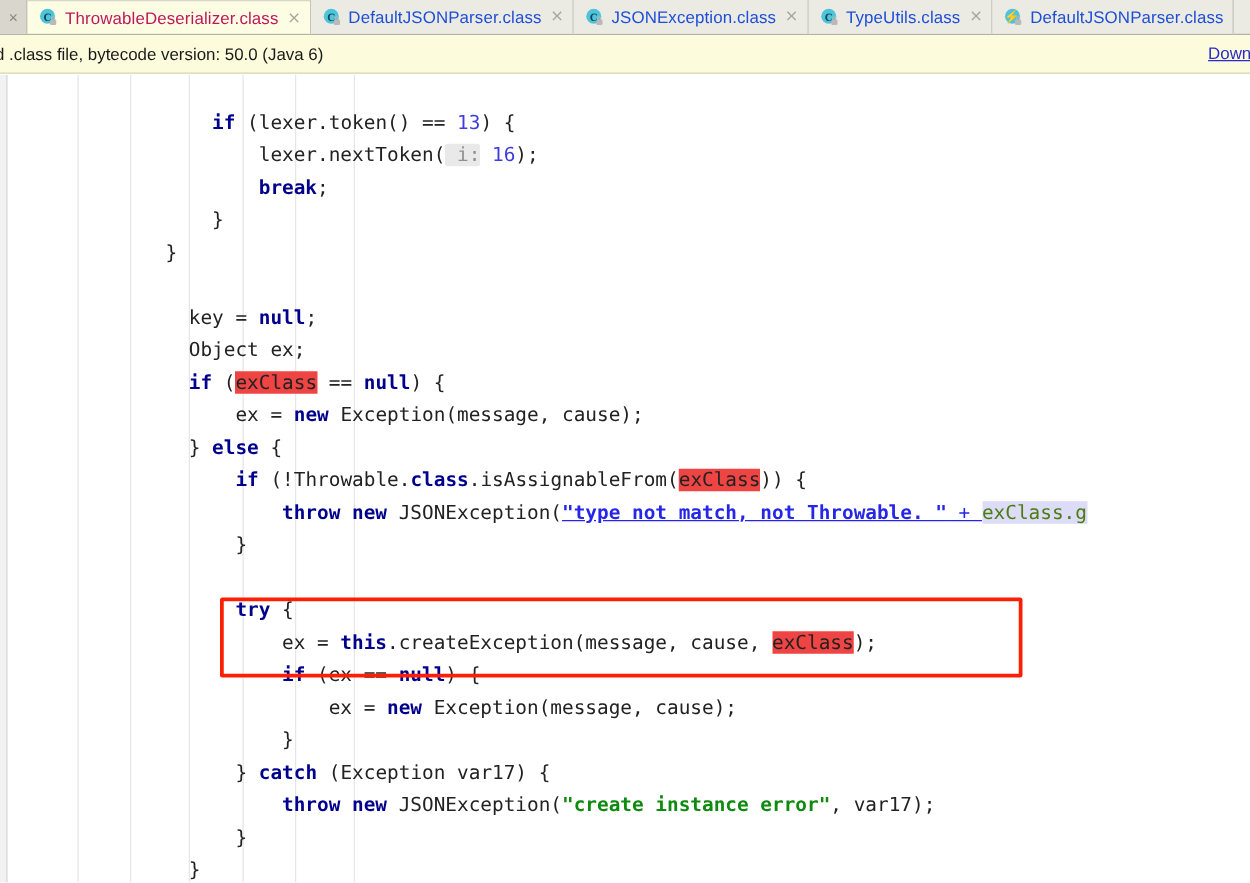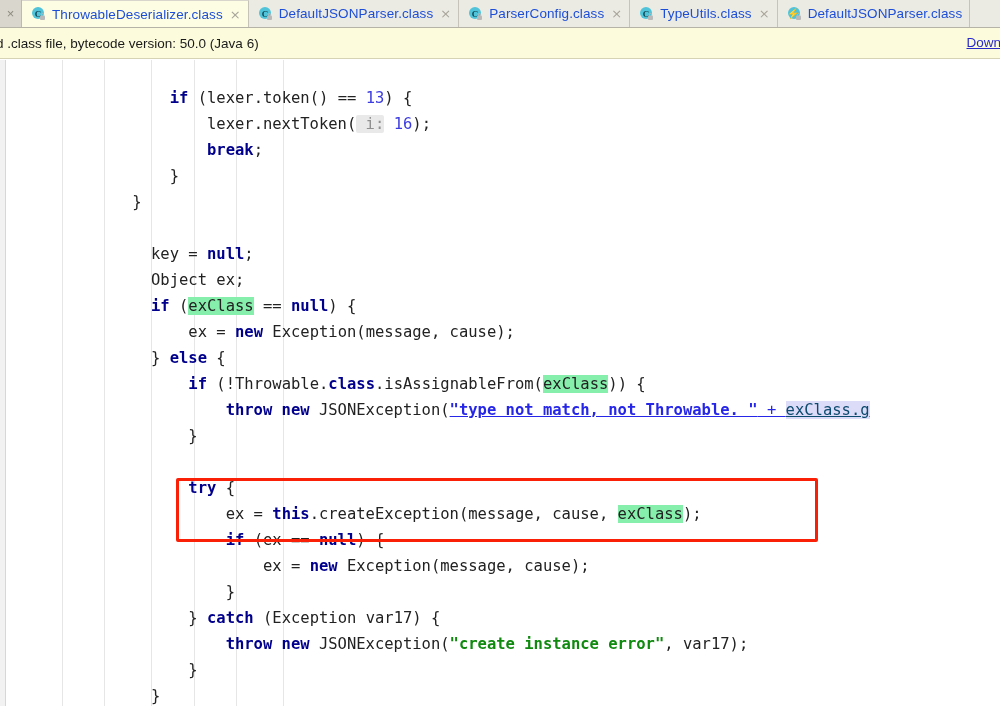--- a/index.html
+++ b/index.html
@@ -38,21 +38,21 @@
   }
   .tab.active {
     background: #fdfde3;
     border-top: 1px solid #d8d6cc;
   }
   .tab-label {
     font-size: 13.5px;
     color: #1d4ed8;
     letter-spacing: 0.1px;
   }
-  .tab.active .tab-label { color: #1d4ed8; }
+  .tab.active .tab-label { color: #be185d; }
   .tab-close {
     font-size: 13px; color: #a7a49a;
     margin-left: 2px; line-height: 1;
     font-family: "DejaVu Sans", sans-serif;
   }
 
   
   .ticon { width: 16px; height: 16px; position: relative; flex: 0 0 16px; }
 
   
@@ -116,23 +116,23 @@
     height: 26px;
     white-space: pre;
   }
 
   
   .kw   { color: #00008c; font-weight: bold; }
   .num  { color: #3c3ce0; }
   .str  { color: #0f8a0f; font-weight: bold; }
   .strlink { color: #2626e8; font-weight: bold; text-decoration: underline; }
   .oplink  { color: #2626e8; text-decoration: underline; }
-  .idlink  { color: #0c4a6e; text-decoration: underline; background: #dcdcf8; }
+  .idlink  { color: #4d7c0f; background: #dcdcf8; }
   .id   { color: #222222; }
-  .hl   { background: #86efac; }
+  .hl   { background: #ef4444; }
   .phint {
     background: #e9e9e9;
     color: #8f8f8f;
     border-radius: 2px;
   }
 
   
   #redbox {
     position: absolute;
     left: 176px; top: 418px;
@@ -167,21 +167,21 @@
       <span class="tab-label">DefaultJSONParser.class</span>
       <span class="tab-close">×</span>
     </div>
     <div class="tab">
       <span class="ticon"><svg width="16" height="16" viewBox="0 0 16 16">
           <circle cx="7" cy="7" r="6" fill="#4fc3d9"></circle>
           <text x="7" y="10.5" text-anchor="middle" font-size="9" font-family="&quot;Liberation Serif&quot;, serif" font-weight="bold" fill="#12424f">C</text>
           <rect x="9" y="9.5" width="5" height="4.5" rx="1" fill="#b9b9b9"></rect>
           <path d="M10.4 9.5 v-1 a1.1 1.1 0 0 1 2.2 0 v1" stroke="#b9b9b9" stroke-width="0.9" fill="none"></path>
         </svg></span>
-      <span class="tab-label">ParserConfig.class</span>
+      <span class="tab-label">JSONException.class</span>
       <span class="tab-close">×</span>
     </div>
     <div class="tab">
       <span class="ticon"><svg width="16" height="16" viewBox="0 0 16 16">
           <circle cx="7" cy="7" r="6" fill="#4fc3d9"></circle>
           <text x="7" y="10.5" text-anchor="middle" font-size="9" font-family="&quot;Liberation Serif&quot;, serif" font-weight="bold" fill="#12424f">C</text>
           <rect x="9" y="9.5" width="5" height="4.5" rx="1" fill="#b9b9b9"></rect>
           <path d="M10.4 9.5 v-1 a1.1 1.1 0 0 1 2.2 0 v1" stroke="#b9b9b9" stroke-width="0.9" fill="none"></path>
         </svg></span>
       <span class="tab-label">TypeUtils.class</span>

